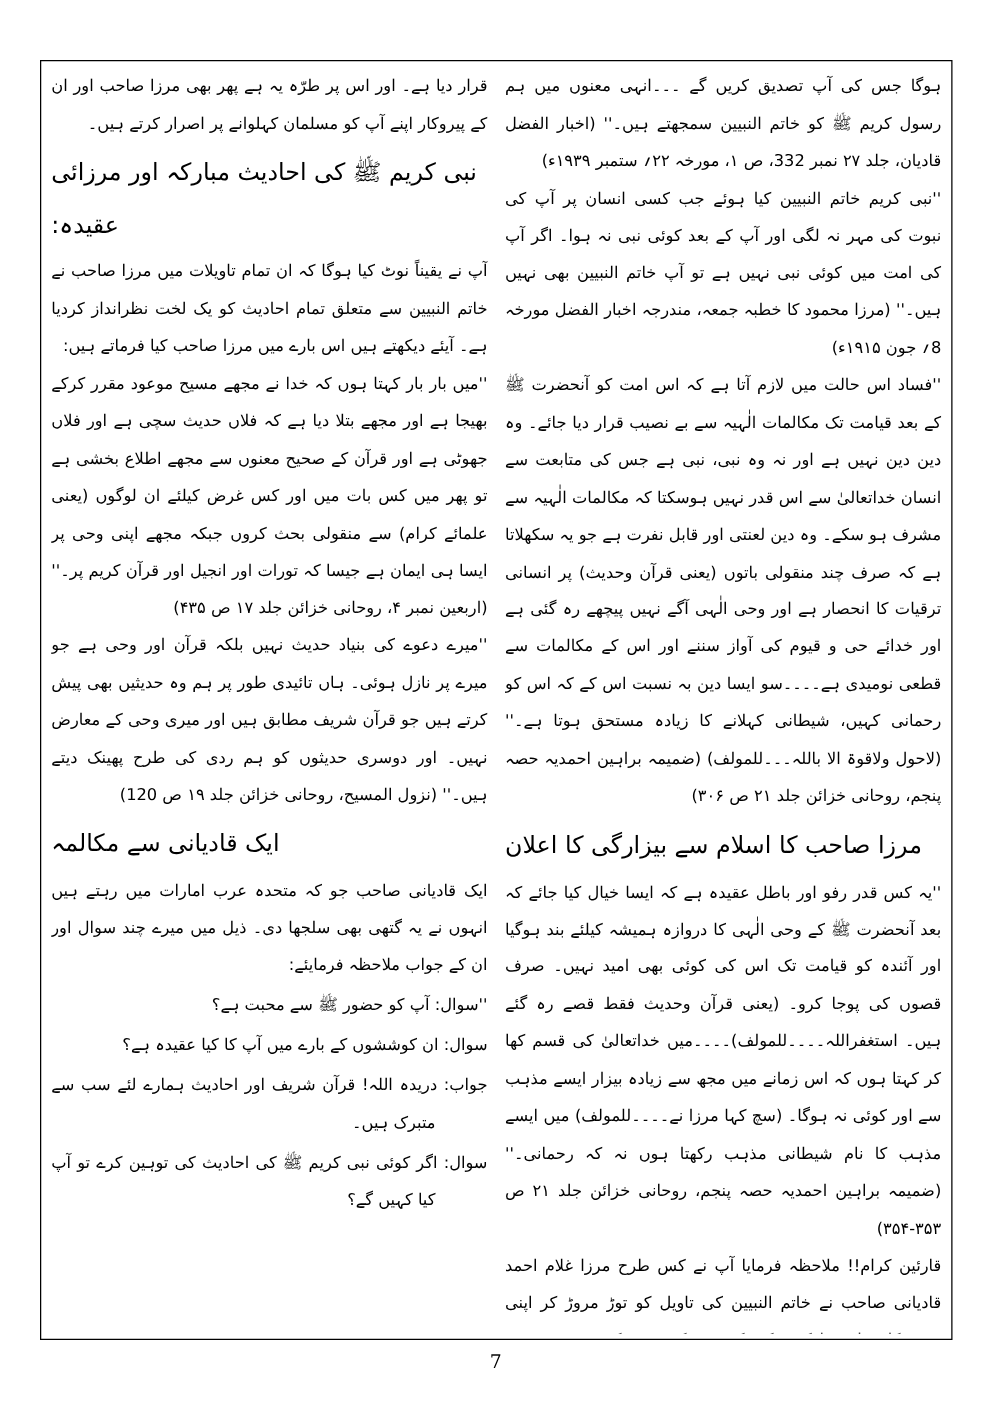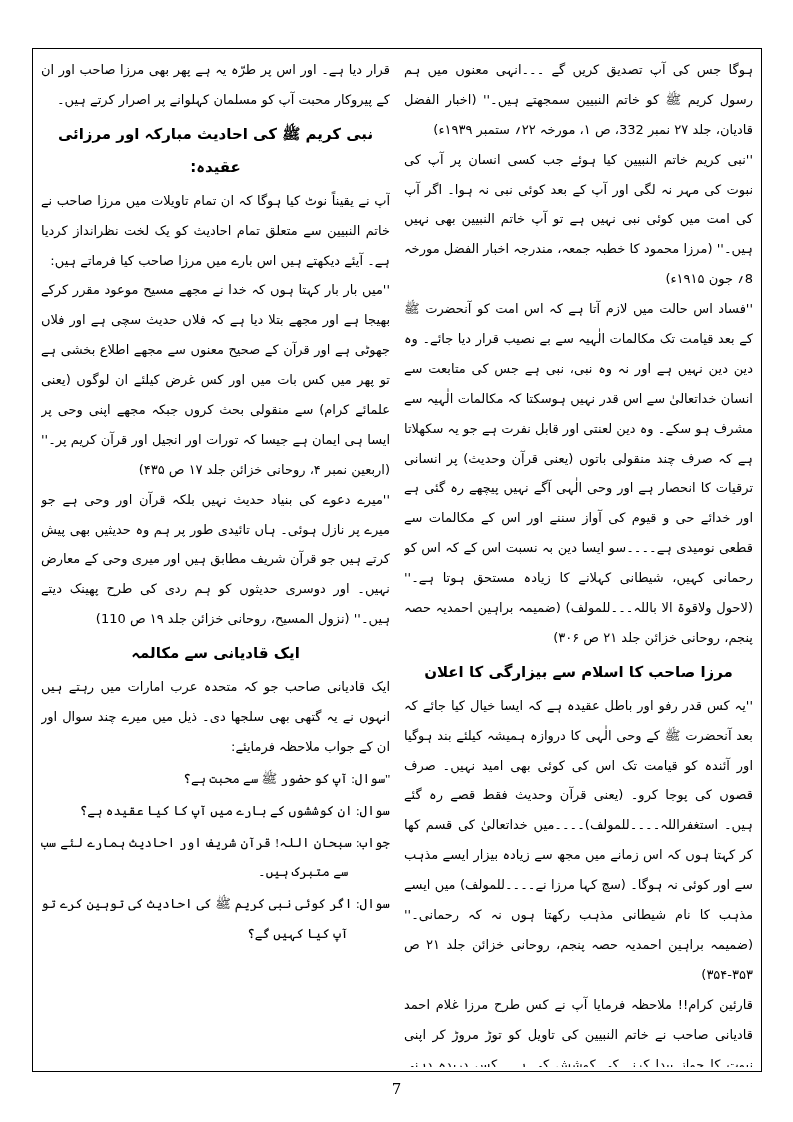--- a/index.html
+++ b/index.html
@@ -36,31 +36,30 @@
     direction: rtl;
     text-align: justify;
     font-size: 13px;
     line-height: 2.3;
     overflow: hidden;
   }
   .col p {
     margin: 0;
   }
   .heading {
-    font-weight: bold;
-    font-size: 15px;
+    font-weight: normal;
+    font-size: 19px;
     line-height: 2.2;
-    text-align: center;
+    text-align: left;
     margin: 3px 0 2px 0 !important;
   }
   .qa {
     padding-right: 3.2em;
     text-indent: -3.2em;
     margin-top: 2px !important;
-    font-family: Liberation Serif, serif;
   }
   .page-number {
     position: absolute;
     left: 0;
     top: 1080px;
     width: 100%;
     text-align: center;
     font-family: "DejaVu Serif", serif;
     font-size: 15px;
     color: #000000;
@@ -76,29 +75,29 @@
     <div class="col">
       <p>ہوگا جس کی آپ تصدیق کریں گے ۔۔۔انہی معنوں میں ہم رسول کریم ﷺ کو خاتم النبیین سمجھتے ہیں۔'' (اخبار الفضل قادیان، جلد ۲۷ نمبر 332، ص ۱، مورخہ ۲۲؍ ستمبر ۱۹۳۹ء)</p>
       <p>''نبی کریم خاتم النبیین کیا ہوئے جب کسی انسان پر آپ کی نبوت کی مہر نہ لگی اور آپ کے بعد کوئی نبی نہ ہوا۔ اگر آپ کی امت میں کوئی نبی نہیں ہے تو آپ خاتم النبیین بھی نہیں ہیں۔'' (مرزا محمود کا خطبہ جمعہ، مندرجہ اخبار الفضل مورخہ 8؍ جون ۱۹۱۵ء)</p>
       <p>''فساد اس حالت میں لازم آتا ہے کہ اس امت کو آنحضرت ﷺ کے بعد قیامت تک مکالمات الٰہیہ سے بے نصیب قرار دیا جائے۔ وہ دین دین نہیں ہے اور نہ وہ نبی، نبی ہے جس کی متابعت سے انسان خداتعالیٰ سے اس قدر نہیں ہوسکتا کہ مکالمات الٰہیہ سے مشرف ہو سکے۔ وہ دین لعنتی اور قابل نفرت ہے جو یہ سکھلاتا ہے کہ صرف چند منقولی باتوں (یعنی قرآن وحدیث) پر انسانی ترقیات کا انحصار ہے اور وحی الٰہی آگے نہیں پیچھے رہ گئی ہے اور خدائے حی و قیوم کی آواز سننے اور اس کے مکالمات سے قطعی نومیدی ہے۔۔۔۔سو ایسا دین بہ نسبت اس کے کہ اس کو رحمانی کہیں، شیطانی کہلانے کا زیادہ مستحق ہوتا ہے۔'' (لاحول ولاقوۃ الا باللہ۔۔۔للمولف) (ضمیمہ براہین احمدیہ حصہ پنجم، روحانی خزائن جلد ۲۱ ص ۳۰۶)</p>
       <p class="heading">مرزا صاحب کا اسلام سے بیزارگی کا اعلان</p>
       <p>''یہ کس قدر رفو اور باطل عقیدہ ہے کہ ایسا خیال کیا جائے کہ بعد آنحضرت ﷺ کے وحی الٰہی کا دروازہ ہمیشہ کیلئے بند ہوگیا اور آئندہ کو قیامت تک اس کی کوئی بھی امید نہیں۔ صرف قصوں کی پوجا کرو۔ (یعنی قرآن وحدیث فقط قصے رہ گئے ہیں۔ استغفراللہ۔۔۔۔للمولف)۔۔۔۔میں خداتعالیٰ کی قسم کھا کر کہتا ہوں کہ اس زمانے میں مجھ سے زیادہ بیزار ایسے مذہب سے اور کوئی نہ ہوگا۔ (سچ کہا مرزا نے۔۔۔۔للمولف) میں ایسے مذہب کا نام شیطانی مذہب رکھتا ہوں نہ کہ رحمانی۔'' (ضمیمہ براہین احمدیہ حصہ پنجم، روحانی خزائن جلد ۲۱ ص ۳۵۳-۳۵۴)</p>
       <p>قارئین کرام!! ملاحظہ فرمایا آپ نے کس طرح مرزا غلام احمد قادیانی صاحب نے خاتم النبیین کی تاویل کو توڑ مروڑ کر اپنی نبوت کا جواز پیدا کرنے کی کوشش کی ہے۔ کس دریدہ دہنی سے حضور نبی کریم ﷺ کے لائے ہوئے اسلام کو شیطانی مذہب</p>
     </div>
 
     <div class="col">
-      <p>قرار دیا ہے۔ اور اس پر طرّہ یہ ہے پھر بھی مرزا صاحب اور ان کے پیروکار محبت آپ کو مسلمان کہلوانے پر اصرار کرتے ہیں۔</p>
+      <p>قرار دیا ہے۔ اور اس پر طرّہ یہ ہے پھر بھی مرزا صاحب اور ان کے پیروکار اپنے آپ کو مسلمان کہلوانے پر اصرار کرتے ہیں۔</p>
       <p class="heading">نبی کریم ﷺ کی احادیث مبارکہ اور مرزائی عقیدہ:</p>
       <p>آپ نے یقیناً نوٹ کیا ہوگا کہ ان تمام تاویلات میں مرزا صاحب نے خاتم النبیین سے متعلق تمام احادیث کو یک لخت نظرانداز کردیا ہے۔ آیئے دیکھتے ہیں اس بارے میں مرزا صاحب کیا فرماتے ہیں:</p>
       <p>''میں بار بار کہتا ہوں کہ خدا نے مجھے مسیح موعود مقرر کرکے بھیجا ہے اور مجھے بتلا دیا ہے کہ فلاں حدیث سچی ہے اور فلاں جھوٹی ہے اور قرآن کے صحیح معنوں سے مجھے اطلاع بخشی ہے تو پھر میں کس بات میں اور کس غرض کیلئے ان لوگوں (یعنی علمائے کرام) سے منقولی بحث کروں جبکہ مجھے اپنی وحی پر ایسا ہی ایمان ہے جیسا کہ تورات اور انجیل اور قرآن کریم پر۔'' (اربعین نمبر ۴، روحانی خزائن جلد ۱۷ ص ۴۳۵)</p>
-      <p>''میرے دعوے کی بنیاد حدیث نہیں بلکہ قرآن اور وحی ہے جو میرے پر نازل ہوئی۔ ہاں تائیدی طور پر ہم وہ حدیثیں بھی پیش کرتے ہیں جو قرآن شریف مطابق ہیں اور میری وحی کے معارض نہیں۔ اور دوسری حدیثوں کو ہم ردی کی طرح پھینک دیتے ہیں۔'' (نزول المسیح، روحانی خزائن جلد ۱۹ ص 110)</p>
+      <p>''میرے دعوے کی بنیاد حدیث نہیں بلکہ قرآن اور وحی ہے جو میرے پر نازل ہوئی۔ ہاں تائیدی طور پر ہم وہ حدیثیں بھی پیش کرتے ہیں جو قرآن شریف مطابق ہیں اور میری وحی کے معارض نہیں۔ اور دوسری حدیثوں کو ہم ردی کی طرح پھینک دیتے ہیں۔'' (نزول المسیح، روحانی خزائن جلد ۱۹ ص 120)</p>
       <p class="heading">ایک قادیانی سے مکالمہ</p>
       <p>ایک قادیانی صاحب جو کہ متحدہ عرب امارات میں رہتے ہیں انہوں نے یہ گتھی بھی سلجھا دی۔ ذیل میں میرے چند سوال اور ان کے جواب ملاحظہ فرمایئے:</p>
       <p class="qa">''سوال: آپ کو حضور ﷺ سے محبت ہے؟</p>
       <p class="qa">سوال: ان کوششوں کے بارے میں آپ کا کیا عقیدہ ہے؟</p>
-      <p class="qa">جواب: سبحان اللہ! قرآن شریف اور احادیث ہمارے لئے سب سے متبرک ہیں۔</p>
+      <p class="qa">جواب: دریدہ اللہ! قرآن شریف اور احادیث ہمارے لئے سب سے متبرک ہیں۔</p>
       <p class="qa">سوال: اگر کوئی نبی کریم ﷺ کی احادیث کی توہین کرے تو آپ کیا کہیں گے؟</p>
     </div>
 
   </div>
 
   <div class="page-number">7</div>
 </div>
 
 </body></html>

